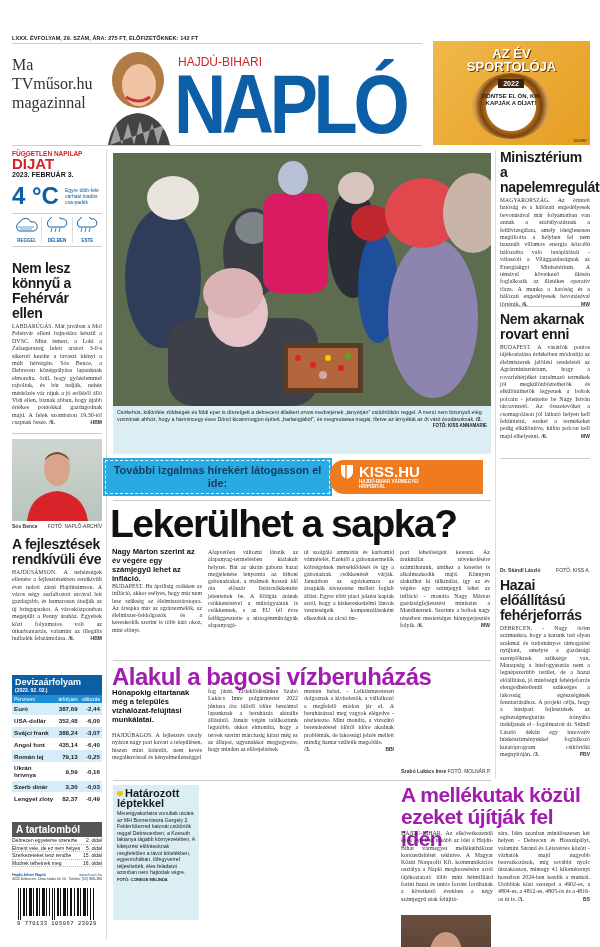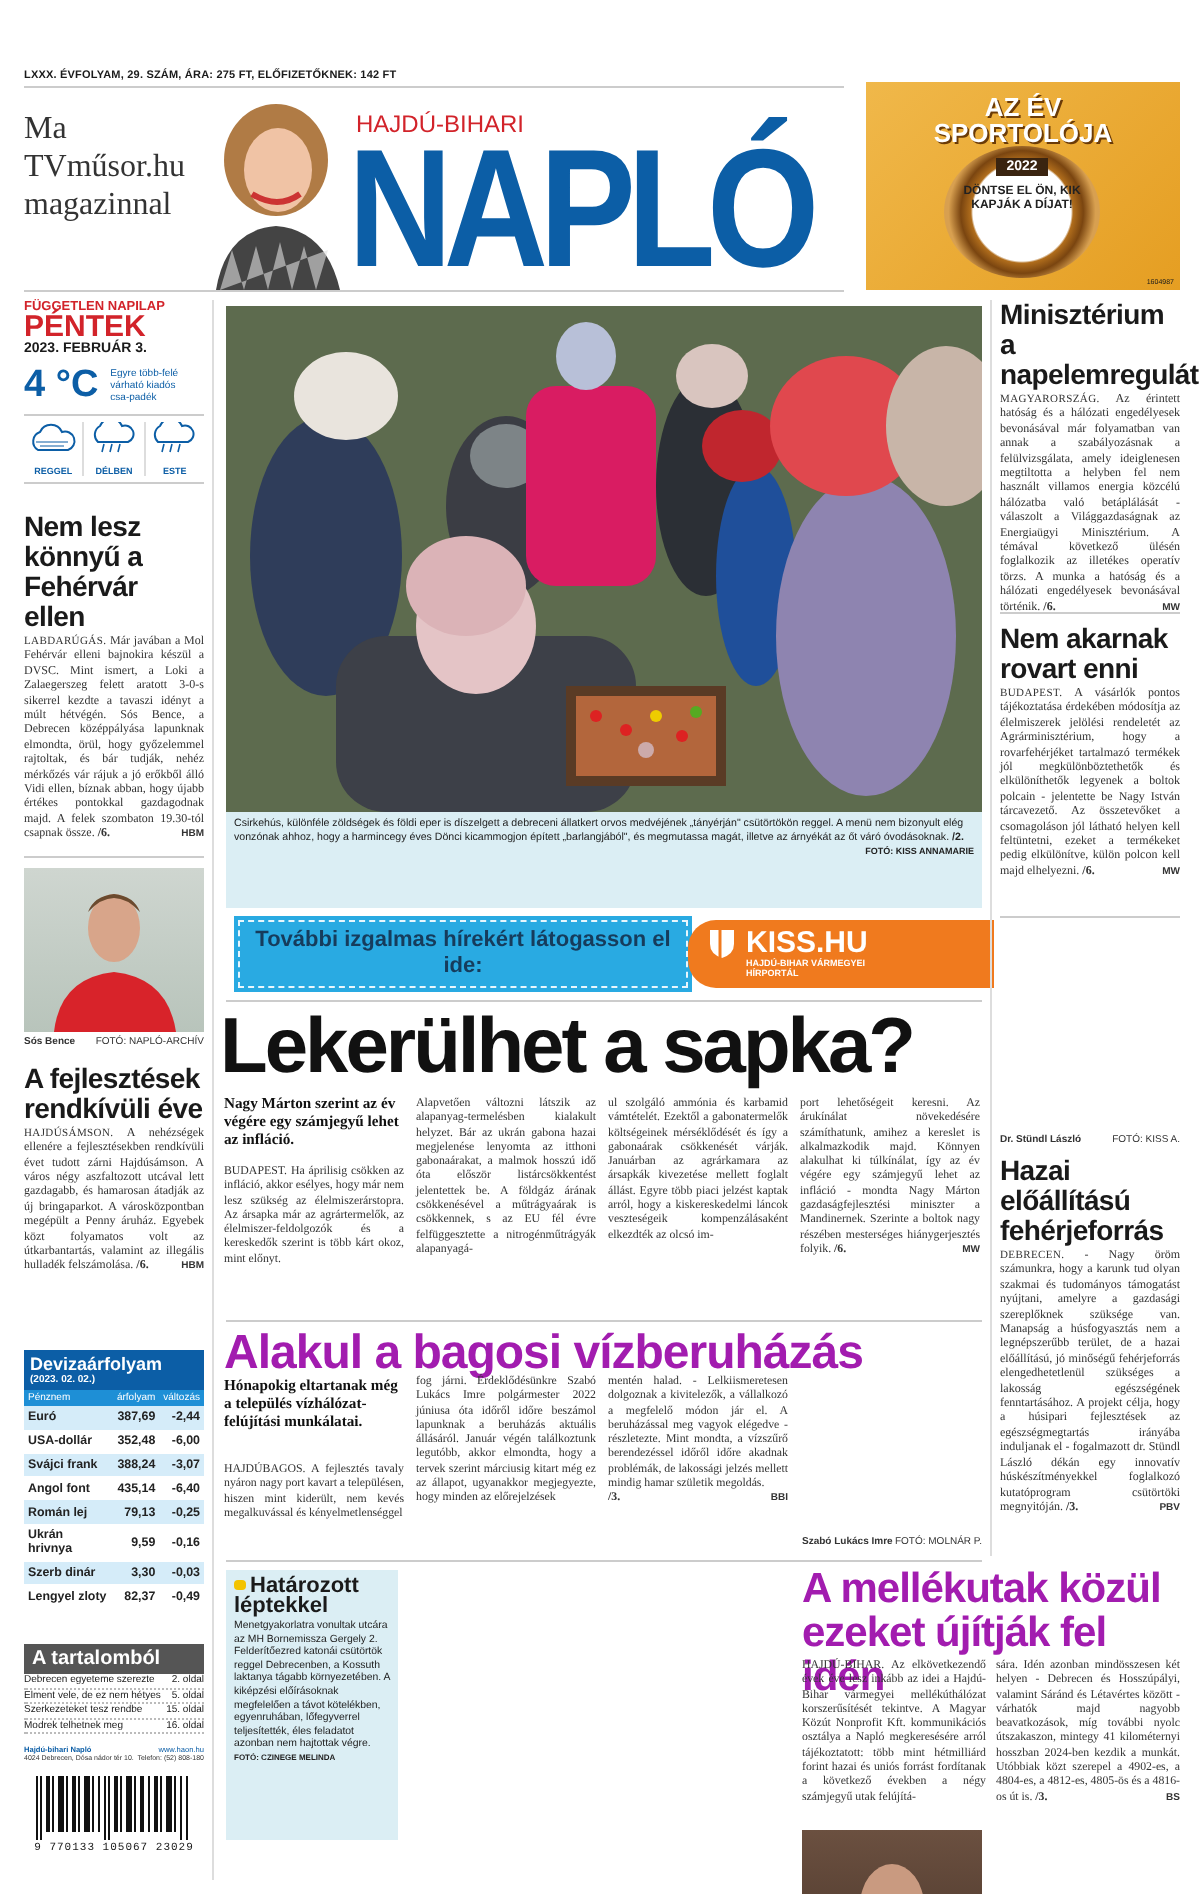--- a/index.html
+++ b/index.html
@@ -14,21 +14,21 @@
 .brand-big{left:174px;top:48px;font-family:"Liberation Sans",sans-serif;font-weight:bold;color:#0c5ea6;font-size:84px;letter-spacing:-5px;line-height:100px;transform:scaleX(.86);transform-origin:left}
 .ad-sport{left:433px;top:41px;width:157px;height:104px;background:linear-gradient(135deg,#f0b84a,#e59e22);overflow:hidden}
 .ad-sport .t1{position:absolute;top:6px;left:0;right:0;text-align:center;color:#fff;font-family:"Liberation Sans",sans-serif;font-weight:bold;font-size:13px;line-height:13px;text-shadow:1px 1px 0 #6b3b07}
 .ad-sport .medal{position:absolute;left:39px;top:32px;width:78px;height:66px;border-radius:50%;background:radial-gradient(circle,#fff 48%,#b06d1c 50%,#7a4510 60%,#d8a050 72%);}
 .ad-sport .year{position:absolute;left:65px;top:38px;width:26px;height:9px;background:#3a2410;color:#fff;font-size:7px;font-weight:bold;text-align:center;font-family:"Liberation Sans",sans-serif;line-height:9px}
 .ad-sport .t2{position:absolute;left:44px;top:52px;width:68px;text-align:center;font-family:"Liberation Sans",sans-serif;font-weight:bold;font-size:6px;line-height:7px;color:#222}
 .leftcol{left:12px;top:150px;width:90px}
 .kicker{font-family:"Liberation Sans",sans-serif;font-weight:bold;color:#d2232a;font-size:6.5px}
 .day{font-family:"Liberation Sans",sans-serif;font-weight:bold;color:#d2232a;font-size:15px;line-height:14px}
 .date{font-family:"Liberation Sans",sans-serif;font-weight:bold;font-size:7px}
-.temp{font-family:"Liberation Sans",sans-serif;font-weight:bold;color:#0c5ea6;font-size:19px}
+.temp{font-family:"Liberation Sans",sans-serif;font-weight:bold;color:#0c5ea6;font-size:24px}
 .wdesc{font-family:"Liberation Sans",sans-serif;color:#0c5ea6;font-size:5px;line-height:6px}
 .wicons{display:flex;border-top:1px solid #ccc;border-bottom:1px solid #ccc;padding:3px 0}
 .wicon{flex:1;text-align:center;border-right:1px solid #ddd}
 .wicon:last-child{border-right:none}
 .wicon .lbl{font-family:"Liberation Sans",sans-serif;font-weight:bold;color:#0c5ea6;font-size:4.5px;display:block;margin-top:1px}
 .h2{font-family:"Liberation Sans",sans-serif;font-weight:bold;font-size:14px;line-height:15px;letter-spacing:-.3px}
 .body{font-size:6px;line-height:7.4px;text-align:justify;color:#333}
 .body .place{font-variant:small-caps;font-size:5.5px;letter-spacing:.2px}
 .sign{font-family:"Liberation Sans",sans-serif;font-weight:bold;font-size:5px;float:right}
 .photo{background:#8a8a8a;position:relative;overflow:hidden}
@@ -38,27 +38,27 @@
 .fx-table th{background:#1e8fd6;color:#fff;font-weight:normal;text-align:left;padding:1px 2px;font-size:5px}
 .fx-table td{padding:2.4px 2px;font-weight:bold;color:#222}
 .fx-table tr:nth-child(even) td{background:#d5ecf9}
 .fx-table td.n{text-align:right}
 .fx-head{background:#0c5ea6;color:#fff;font-family:"Liberation Sans",sans-serif;font-weight:bold;font-size:9px;padding:2px 3px;line-height:10px}
 .fx-head small{font-size:5px;display:block;line-height:6px}
 .toc-head{background:#555;color:#fff;font-family:"Liberation Sans",sans-serif;font-weight:bold;font-size:10px;padding:2px 4px}
 .toc-row{font-family:"Liberation Sans",sans-serif;font-size:5px;display:flex;justify-content:space-between;border-bottom:1px dotted #bbb;line-height:6.5px}
 .rightcol{left:500px;width:90px}
 .vr{background:#ddd;width:1px}
-.banner{left:119px;top:460px;width:378px;height:34px;display:flex}
+.banner{left:105px;top:460px;width:378px;height:34px;display:flex}
 .banner .l{flex:0 0 225px;background:#29aae2;border:1px dashed #e8f6fd;outline:2px solid #29aae2;color:#163c5c;font-family:"Liberation Sans",sans-serif;font-weight:bold;font-size:11px;text-align:center;line-height:13px;padding-top:3px}
 .banner .r{flex:1;background:#f07a1e;border-radius:14px 0 0 14px;color:#fff;font-family:"Liberation Sans",sans-serif;padding:4px 10px;display:flex;gap:5px;align-items:flex-start}
 .banner .r .big{font-size:15px;font-weight:bold;line-height:15px}
 .banner .r .sm{font-size:4.5px;line-height:5px;font-weight:bold}
 .lead-h{left:110px;top:504px;font-family:"Liberation Sans",sans-serif;font-weight:bold;font-size:39px;letter-spacing:-1.5px;line-height:40px;color:#111}
-.sub{font-family:Liberation Serif, serif;font-weight:bold;font-size:7.6px;line-height:9px;color:#111}
+.sub{font-family:Liberation Sans, sans-serif;font-weight:bold;font-size:7.6px;line-height:9px;color:#111}
 .col-text{font-size:5.9px;line-height:7.3px;text-align:justify;color:#333}
 .h-big2{font-family:"Liberation Sans",sans-serif;font-weight:bold;font-size:22px;letter-spacing:-.5px;line-height:24px;color:#a21caf}
 .short-box{left:113px;top:785px;width:86px;height:135px;background:#dbeef4;padding:4px 4px}
 .short-box .t{font-family:"Liberation Sans",sans-serif;font-weight:bold;font-size:11px;line-height:9.5px}
 .short-box .t .dot{display:inline-block;width:6px;height:5px;background:#f3c300;border-radius:2px;margin-right:2px;vertical-align:1px}
 .short-box .b{font-family:"Liberation Sans",sans-serif;font-size:5.2px;line-height:6.6px;color:#222;margin-top:2px}
 .barcode{display:flex;align-items:flex-end;height:36px;gap:0}
 </style>
 </head>
 <body>
@@ -86,21 +86,21 @@
 <div class="abs ad-sport">
   <div class="t1"><span>AZ ÉV</span><br><span>SPORTOLÓJA</span></div>
   <div class="medal"></div>
   <div class="year">2022</div>
   <div class="t2">DÖNTSE EL ÖN, KIK KAPJÁK A DÍJAT!</div>
   <div style="position:absolute;right:3px;bottom:2px;font-size:3.5px;font-family:'Liberation Sans',sans-serif">1604987</div>
 </div>
 
 <div class="abs leftcol">
   <div class="kicker">FÜGGETLEN NAPILAP</div>
-  <div class="day">PÉNTEK</div>
+  <div class="day">DÍJAT</div>
   <div class="date">2023. FEBRUÁR 3.</div>
   <div style="display:flex;align-items:center;gap:6px;margin:4px 0 3px">
     <div class="temp">4 °C</div>
     <div class="wdesc" style="width:34px">Egyre több-felé várható kiadós csa-padék</div>
   </div>
   <div class="wicons">
     <div class="wicon">
       <svg width="26" height="16" viewBox="0 0 26 16">
           <path d="M5 14 a5 5 0 0 1 1-9 a6 6 0 0 1 11 0 a4 4 0 0 1 3 9z" fill="#fff" stroke="#0c5ea6" stroke-width="1"></path>
           <path d="M4 10h16M6 12h12" stroke="#0c5ea6" stroke-width=".6"></path>

